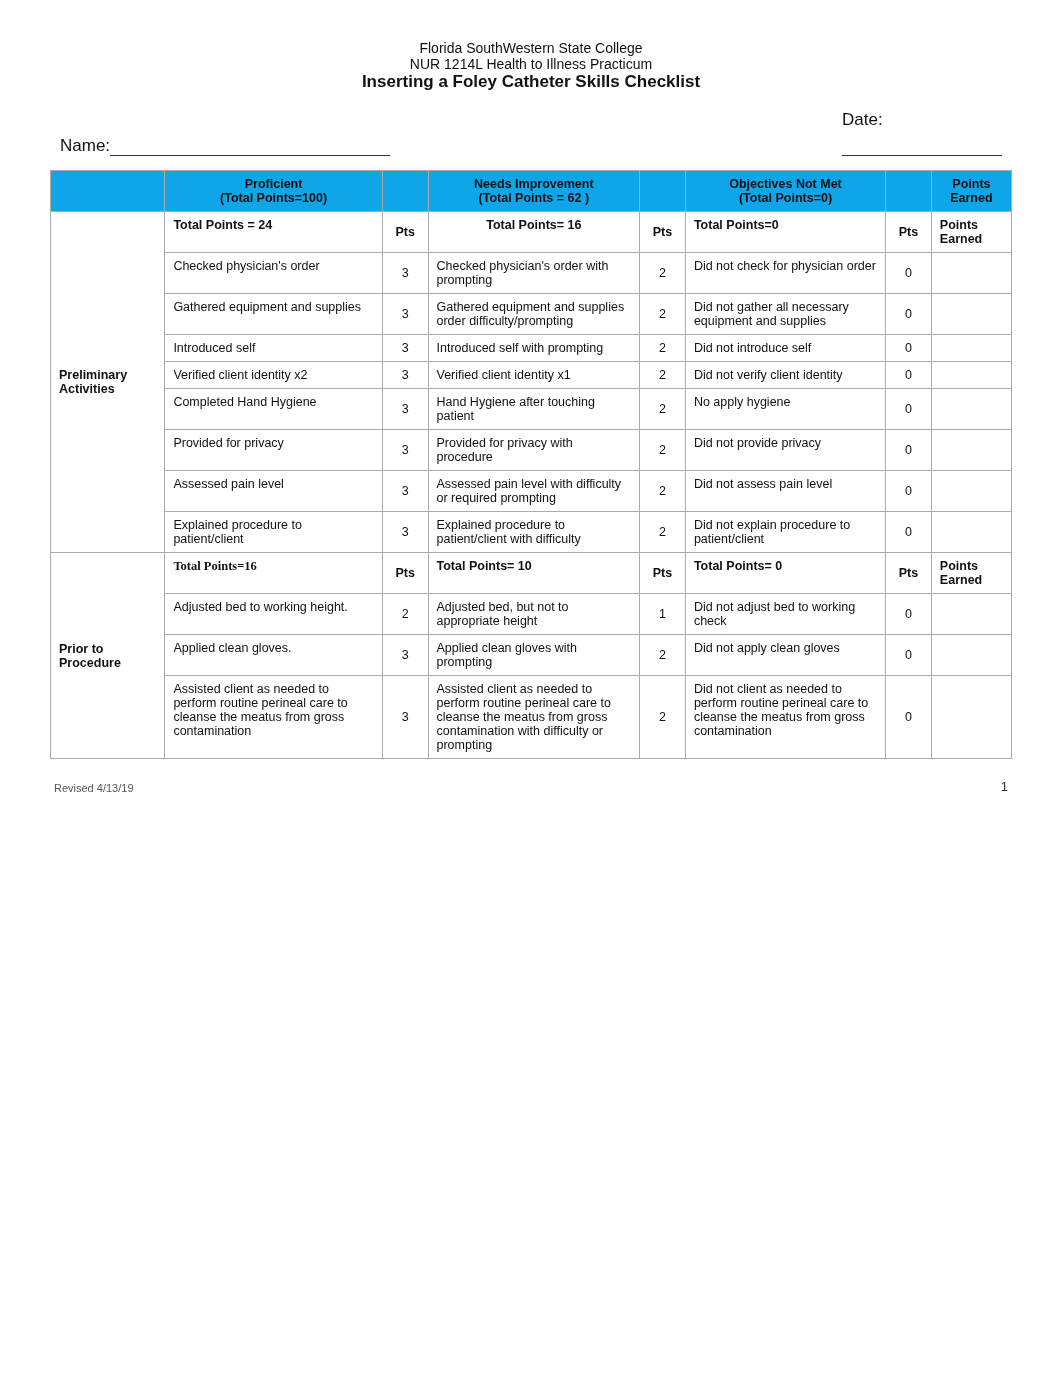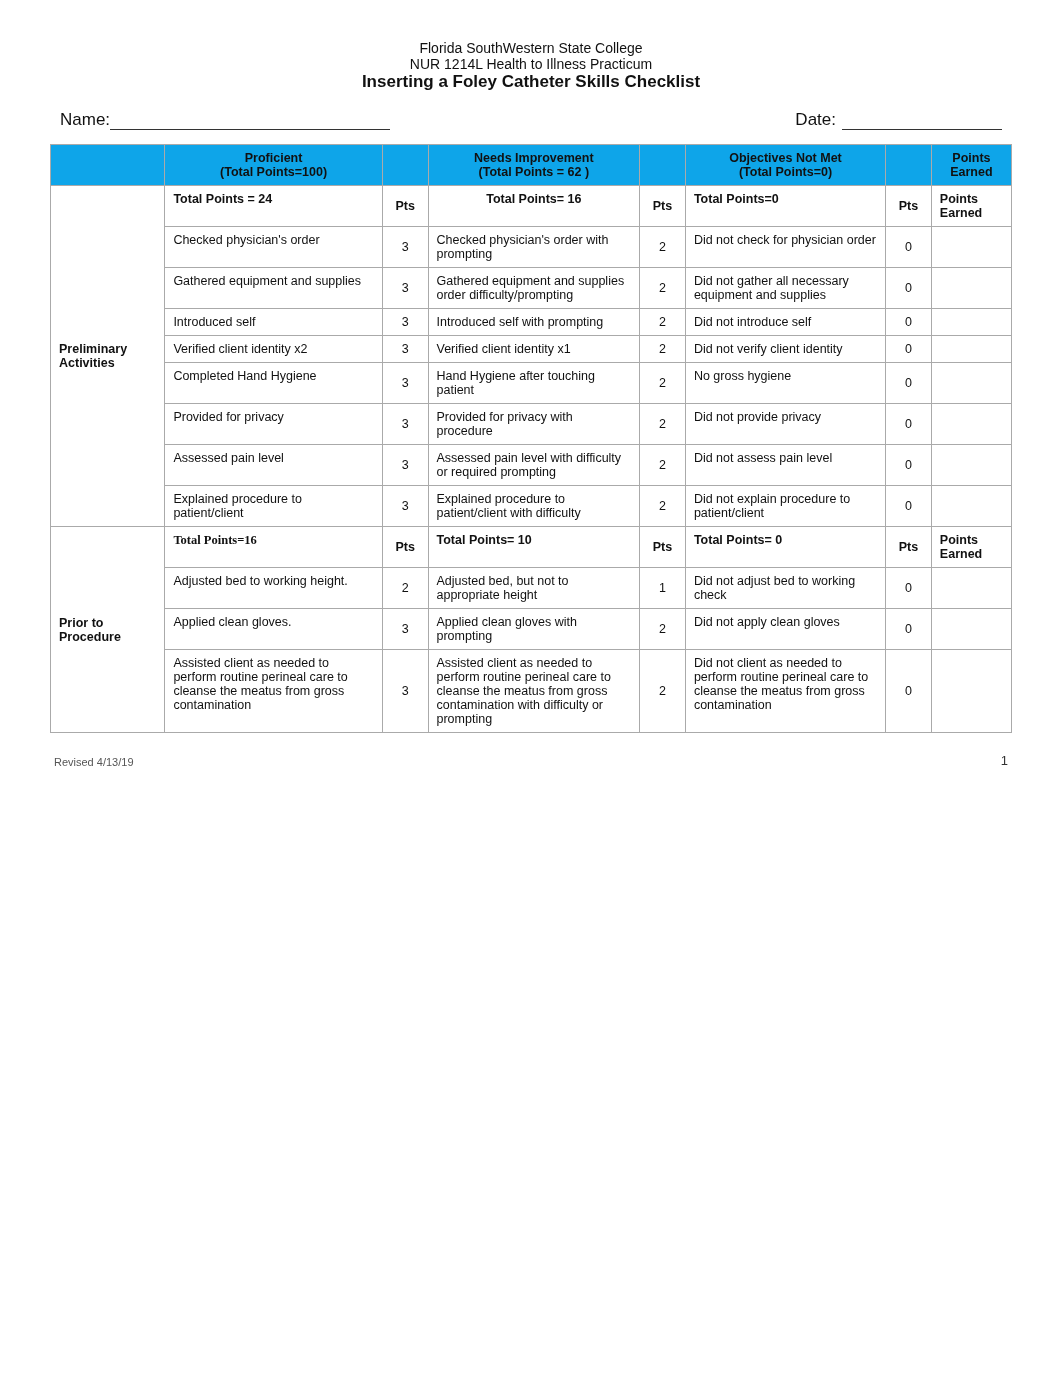--- a/index.html
+++ b/index.html
@@ -34,22 +34,23 @@
     }
     .name-field span { font-weight: normal; }
     .underline {
       border-bottom: 1.5px solid #333;
       width: 280px;
       display: inline-block;
       height: 20px;
     }
     .date-field {
       display: flex;
-      align-items: center;
+      align-items: flex-start;
       gap: 6px;
+      flex-direction: column;
     }
     .date-underline {
       border-bottom: 1.5px solid #333;
       width: 160px;
       display: inline-block;
       height: 20px;
     }
 
     table {
       width: 100%;
@@ -188,21 +189,21 @@
       <td class="pts-cell">2</td>
       <td>Did not verify client identity</td>
       <td class="pts-cell">0</td>
       <td></td>
     </tr>
       <tr>
       <td>Completed Hand Hygiene</td>
       <td class="pts-cell">3</td>
       <td>Hand Hygiene after touching patient</td>
       <td class="pts-cell">2</td>
-      <td>No gross hygiene</td>
+      <td>No apply hygiene</td>
       <td class="pts-cell">0</td>
       <td></td>
     </tr>
       <tr>
       <td>Provided for privacy</td>
       <td class="pts-cell">3</td>
       <td>Provided for privacy with procedure</td>
       <td class="pts-cell">2</td>
       <td>Did not provide privacy</td>
       <td class="pts-cell">0</td>

